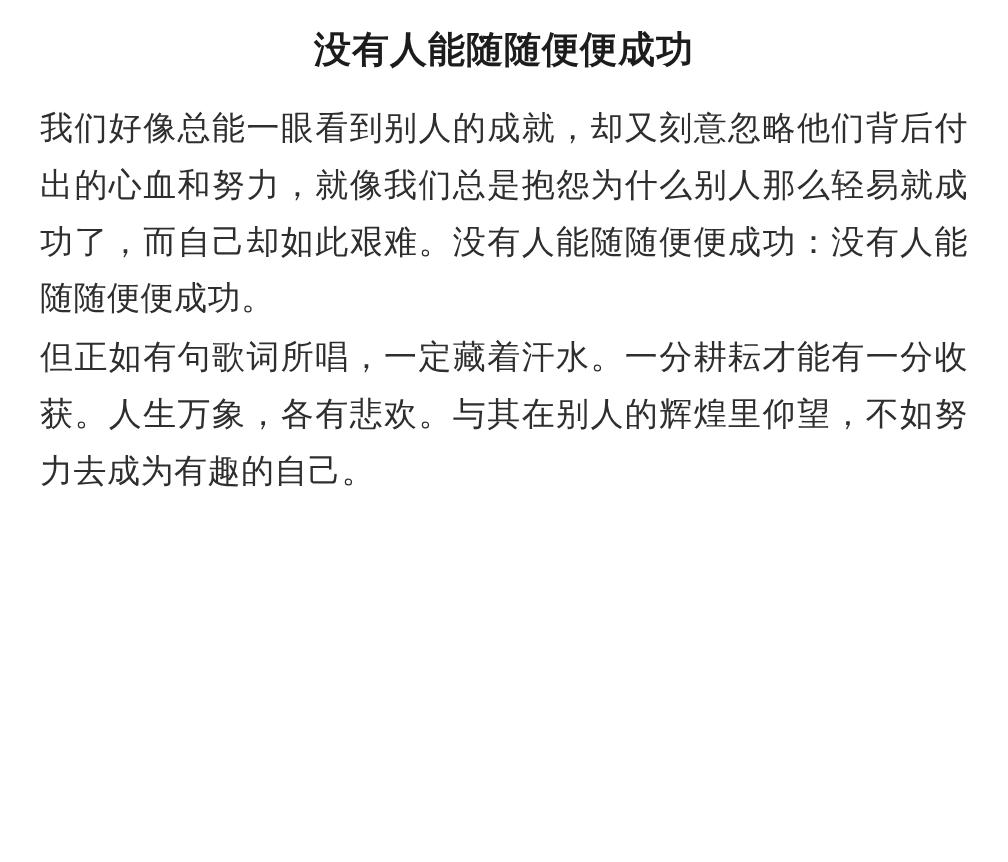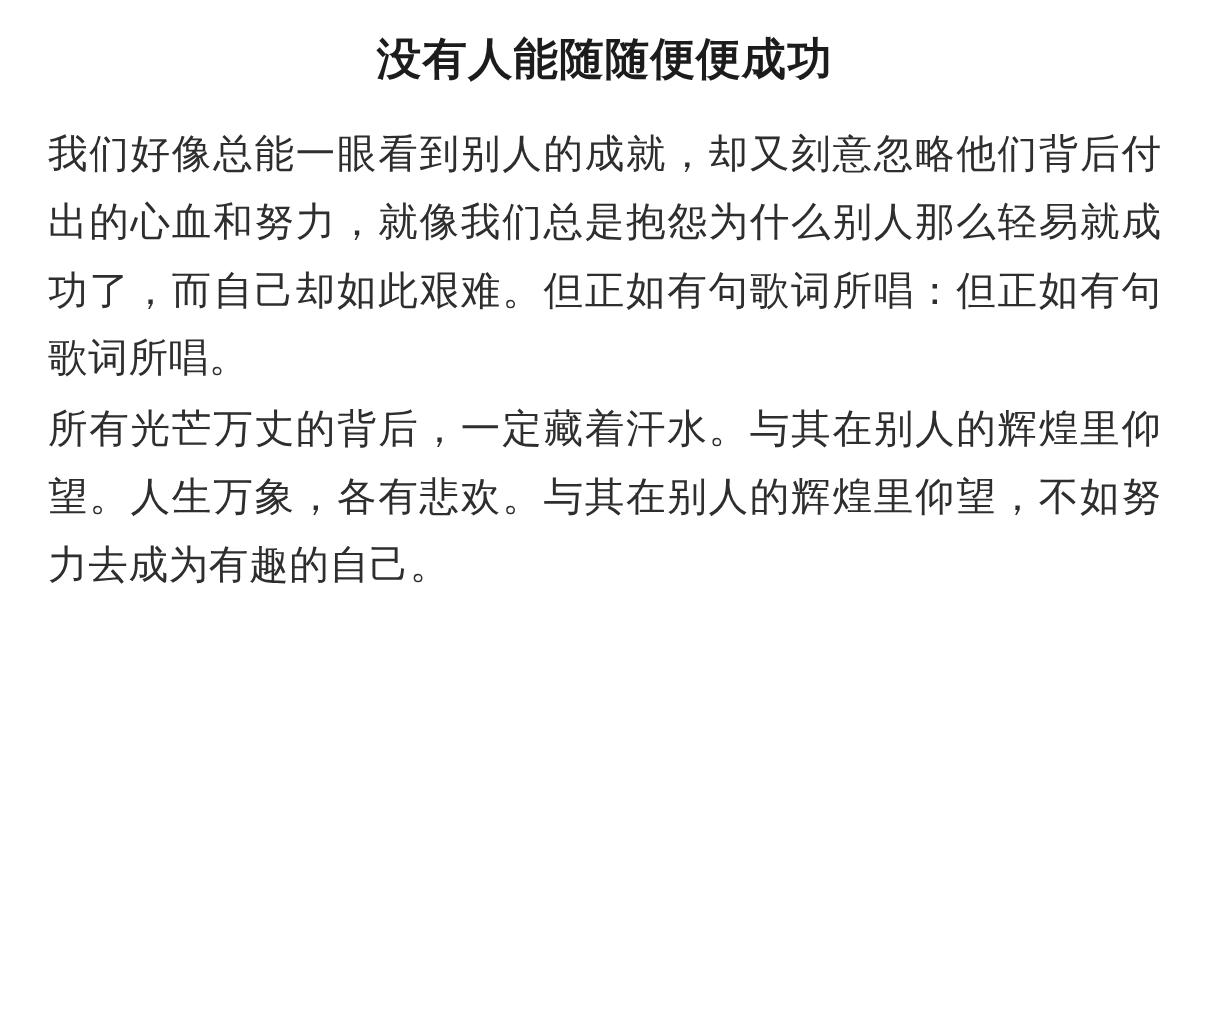--- a/index.html
+++ b/index.html
@@ -44,16 +44,16 @@
   .para:last-child {
     margin-bottom: 0;
   }
 </style>
 </head>
 <body>
 
 <div class="page">
   <h1 class="doc-title">没有人能随随便便成功</h1>
   <div class="body-text">
-    <p class="para">我们好像总能一眼看到别人的成就，却又刻意忽略他们背后付出的心血和努力，就像我们总是抱怨为什么别人那么轻易就成功了，而自己却如此艰难。但正如有句歌词所唱：但正如有句歌词所唱。</p>
-    <p class="para">所有光芒万丈的背后，一定藏着汗水。与其在别人的辉煌里仰望。人生万象，各有悲欢。与其在别人的辉煌里仰望，不如努力去成为有趣的自己。</p>
+    <p class="para">我们好像总能一眼看到别人的成就，却又刻意忽略他们背后付出的心血和努力，就像我们总是抱怨为什么别人那么轻易就成功了，而自己却如此艰难。没有人能随随便便成功：没有人能随随便便成功。</p>
+    <p class="para">但正如有句歌词所唱，一定藏着汗水。一分耕耘才能有一分收获。人生万象，各有悲欢。与其在别人的辉煌里仰望，不如努力去成为有趣的自己。</p>
   </div>
 </div>
 
 </body></html>

